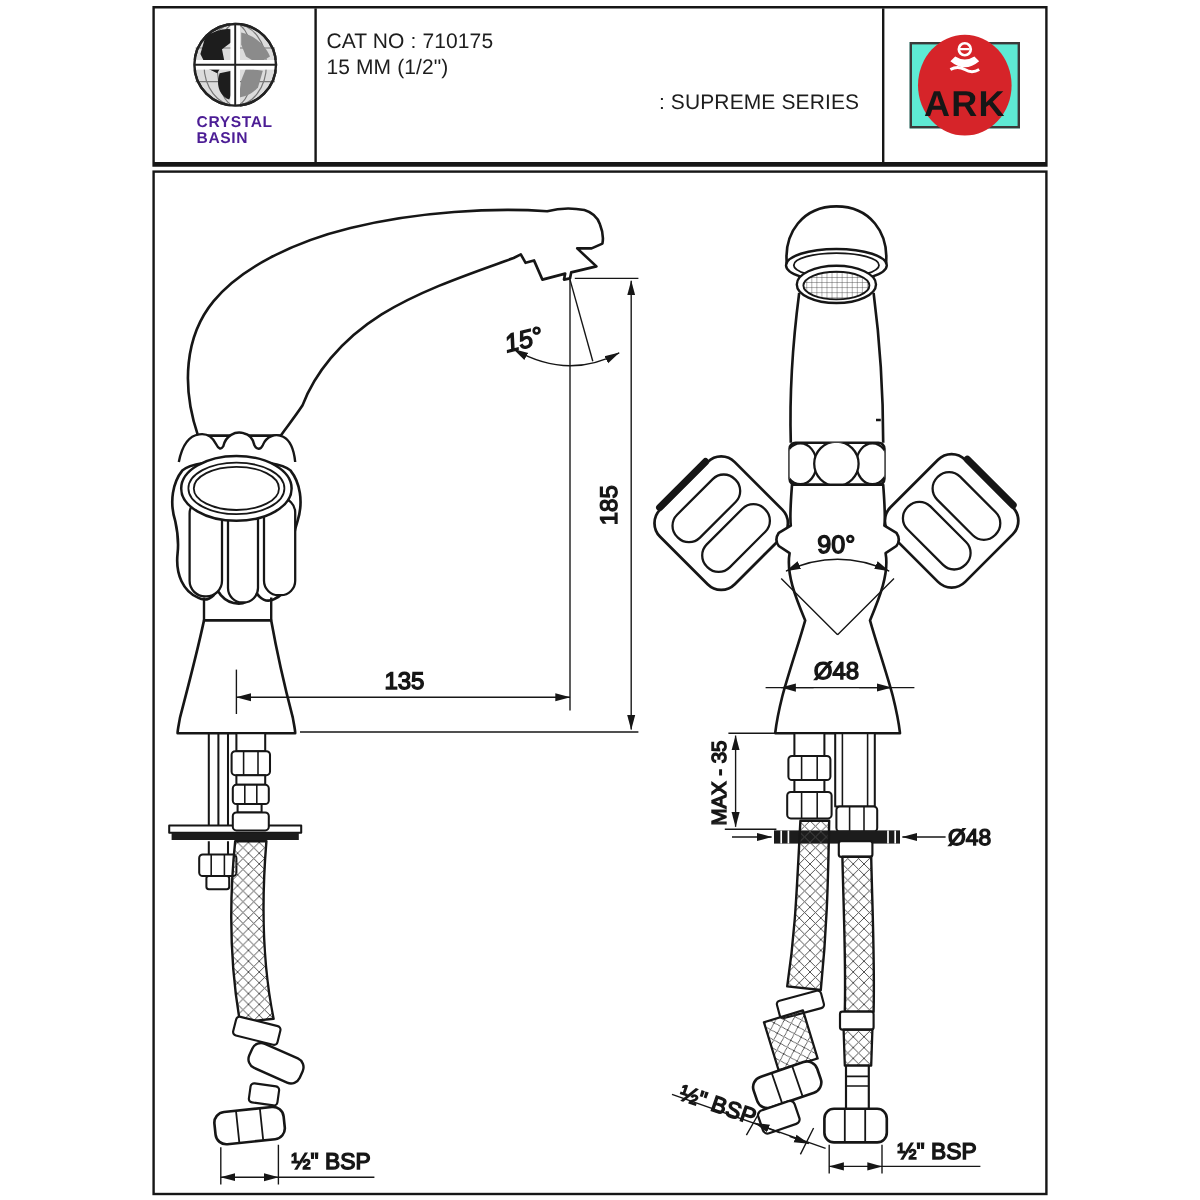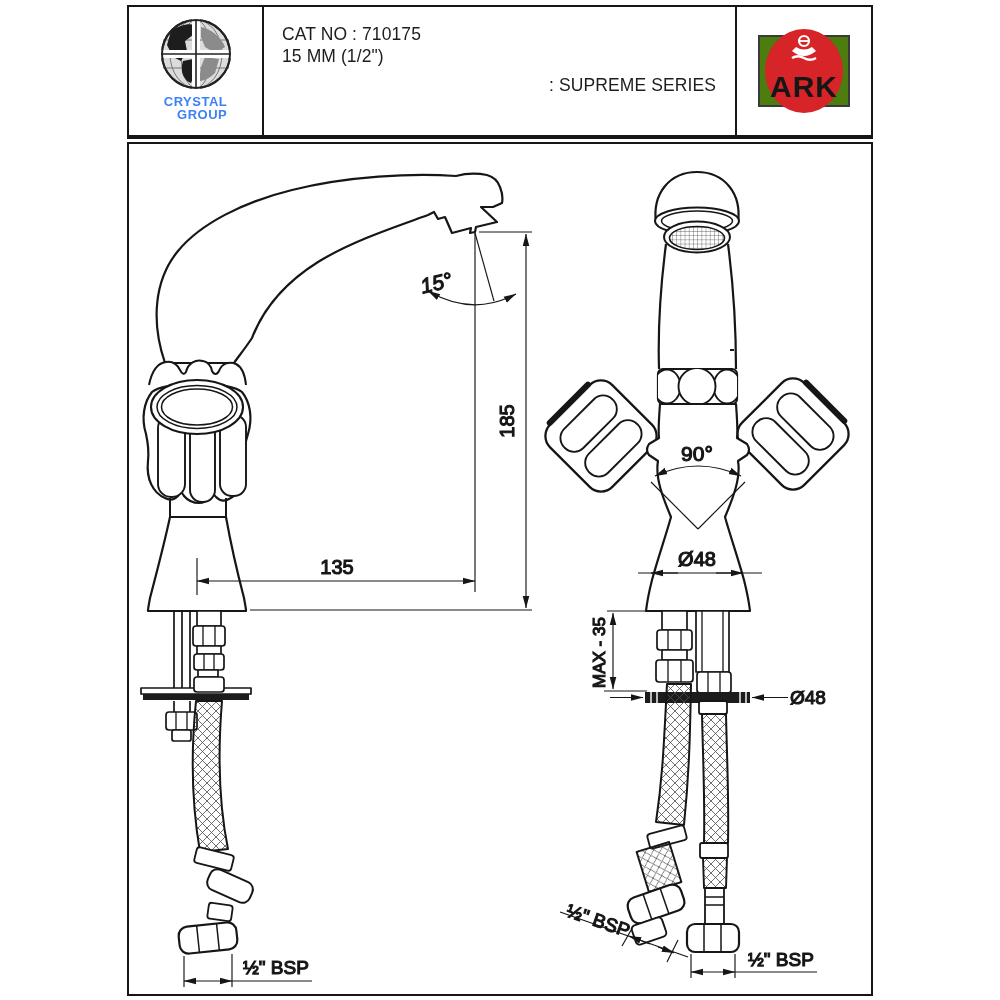--- a/index.html
+++ b/index.html
@@ -3,25 +3,25 @@
 <meta charset="utf-8">
 <style>
   html,body{margin:0;padding:0;background:#fff;width:1000px;height:1000px;position:relative;
             font-family:"Liberation Sans",sans-serif;-webkit-font-smoothing:antialiased;}
   *{box-sizing:border-box;}
   .frame{position:absolute;background:#fff;}
   #header-box{left:127px;top:5px;width:746px;height:134px;border:2px solid #161616;border-bottom-width:4px;display:flex;}
   #drawing-box{left:127px;top:142px;width:746px;height:854px;border:2px solid #161616;}
   .cell{height:100%;}
   .cell-logo{width:135px;border-right:2px solid #161616;display:flex;flex-direction:column;align-items:center;justify-content:flex-start;padding-top:10px;}
-  .logo-text{margin-top:2px;text-align:right;font-weight:bold;font-size:13px;letter-spacing:.5px;line-height:13px;color:#3b82f6;}
-  .cell-desc{flex:1;padding:16px 14px 6px 18px;color:#1d1d1d;font-size:17.5px;line-height:22px;letter-spacing:.1px;}
+  .logo-text{margin-top:2px;text-align:left;font-weight:bold;font-size:13px;letter-spacing:.5px;line-height:13px;color:#4c1d95;}
+  .cell-desc{flex:1;padding:16px 14px 6px 8px;color:#1d1d1d;font-size:17.5px;line-height:22px;letter-spacing:.1px;}
   .cell-desc .series{text-align:right;margin-top:7px;padding-right:5px;}
   .cell-brand{width:136px;border-left:2px solid #161616;display:flex;align-items:center;justify-content:center;}
-  .ark-box{width:92px;height:72px;border:2px solid #3a3a3a;background:#4d7c0f;display:flex;align-items:center;justify-content:center;}
+  .ark-box{width:92px;height:72px;border:2px solid #3a3a3a;background:#5eead4;display:flex;align-items:center;justify-content:center;}
   #art{position:absolute;left:0;top:0;width:1000px;height:1000px;pointer-events:none;z-index:3;}
   svg text{font-family:"Liberation Sans",sans-serif;fill:#161616;}
 </style>
 </head>
 <body>
 
 <div class="frame" id="header-box">
   <div class="cell cell-logo">
     <svg width="78" height="76" viewBox="0 0 78 76">
       <circle cx="39" cy="37" r="34" fill="#dcdcdc" stroke="#222" stroke-width="2"></circle>
@@ -32,21 +32,21 @@
       <path d="M26,44 L36,42 L40,52 L34,66 C28,64 22,56 26,44 Z" fill="#1d1d1d"></path>
       <path d="M44,10 C54,12 64,20 68,30 L58,36 L48,30 L44,20 Z" fill="#8b8b8b"></path>
       <path d="M48,40 L62,42 L58,56 C52,62 46,64 42,64 L44,50 Z" fill="#8b8b8b"></path>
       <rect x="35" y="2" width="8" height="70" fill="#fff"></rect>
       <rect x="4" y="33" width="70" height="8" fill="#fff"></rect>
       <path d="M39,3 V71 M5,37 H73" stroke="#222" stroke-width="1.6"></path>
       <circle cx="39" cy="37" r="34" fill="none" stroke="#222" stroke-width="2"></circle>
     </svg>
     <div class="logo-text">
       <div>CRYSTAL</div>
-      <div>GROUP</div>
+      <div>BASIN</div>
     </div>
   </div>
 
   <div class="cell cell-desc">
     <div>CAT NO : 710175</div>
     <div>15 MM (1/2")</div>
     <div class="series">: SUPREME SERIES</div>
   </div>
 
   <div class="cell cell-brand">

